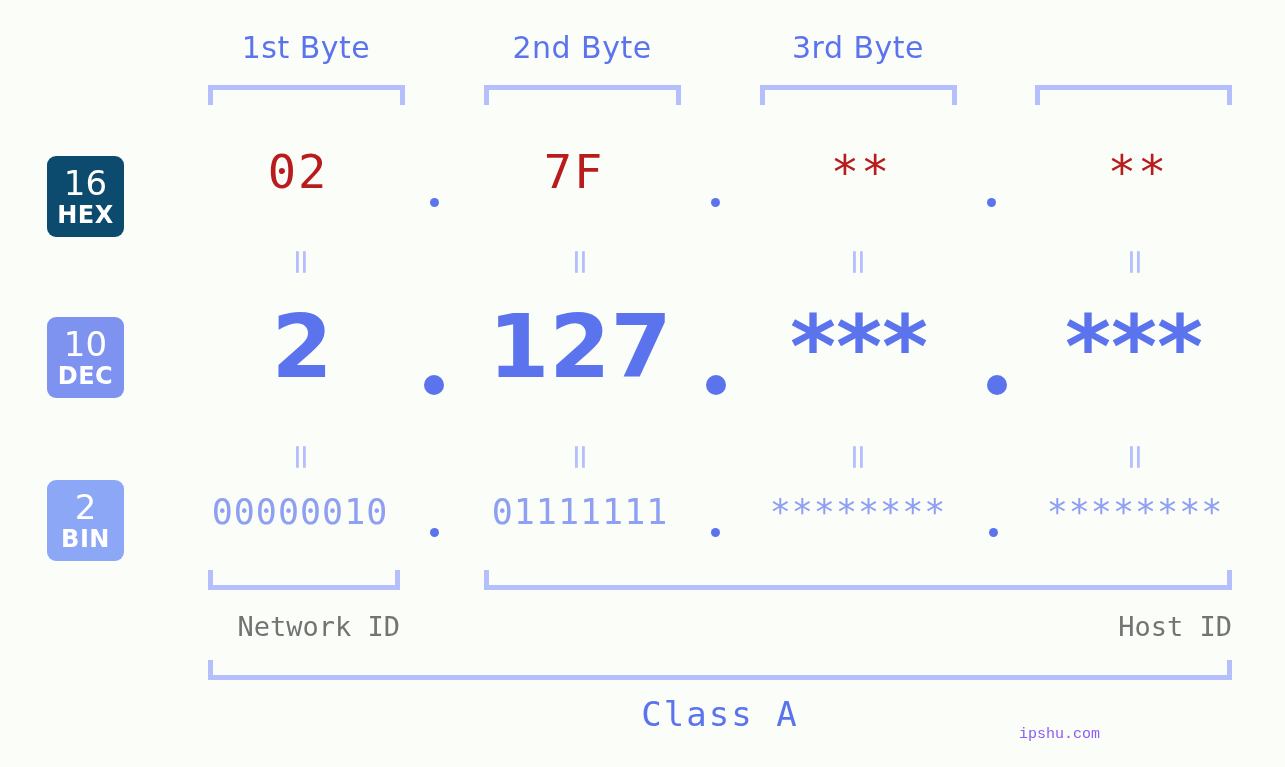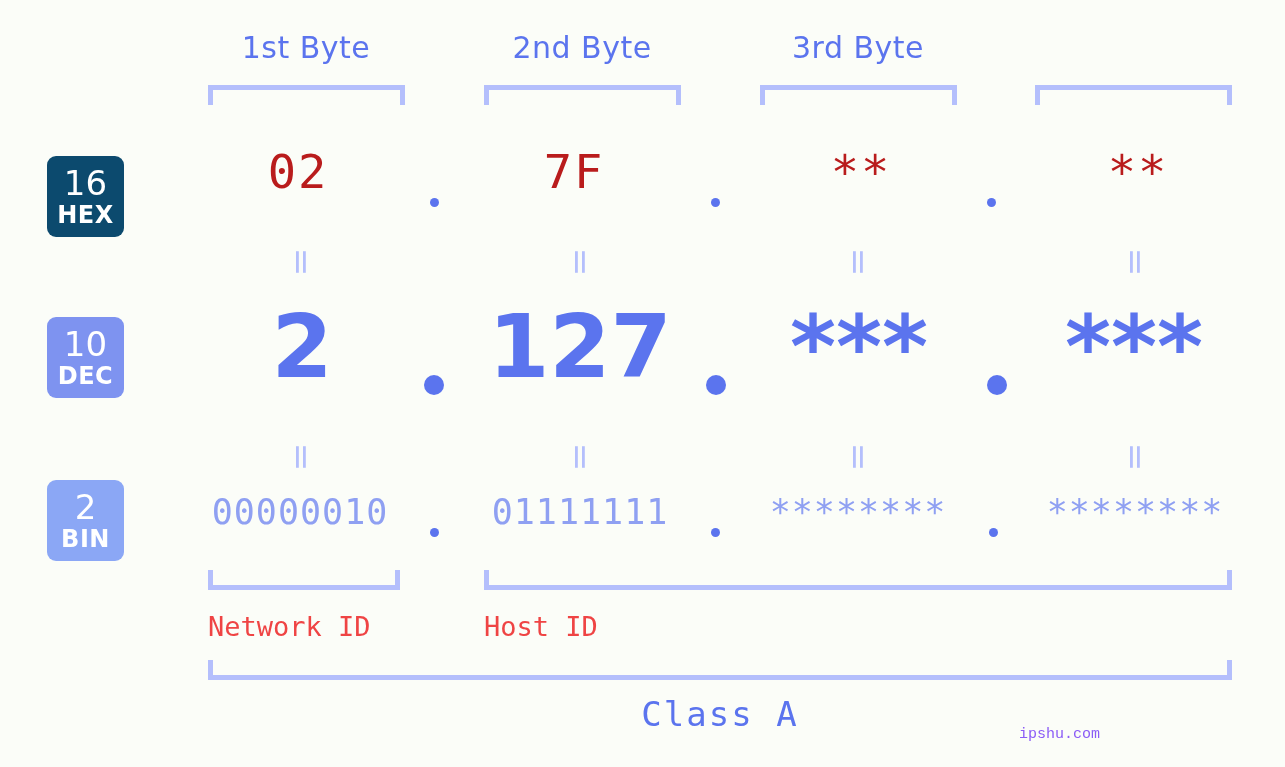--- a/index.html
+++ b/index.html
@@ -120,24 +120,24 @@
     color: #b4bffc;
     font-size: 34px;
     font-family: "DejaVu Sans", sans-serif;
     transform: rotate(90deg);
     line-height: 1;
   }
 
   
   .id-label {
     position: absolute;
-    text-align: left;
+    text-align: right;
     font-family: "DejaVu Sans Mono", monospace;
     font-size: 27px;
-    color: #ef4444;
+    color: #737373;
     white-space: nowrap;
   }
   .class-label {
     position: absolute;
     text-align: center;
     font-family: "DejaVu Sans Mono", monospace;
     font-size: 34px;
     color: #5b74ee;
     white-space: nowrap;
     letter-spacing: 2px;

